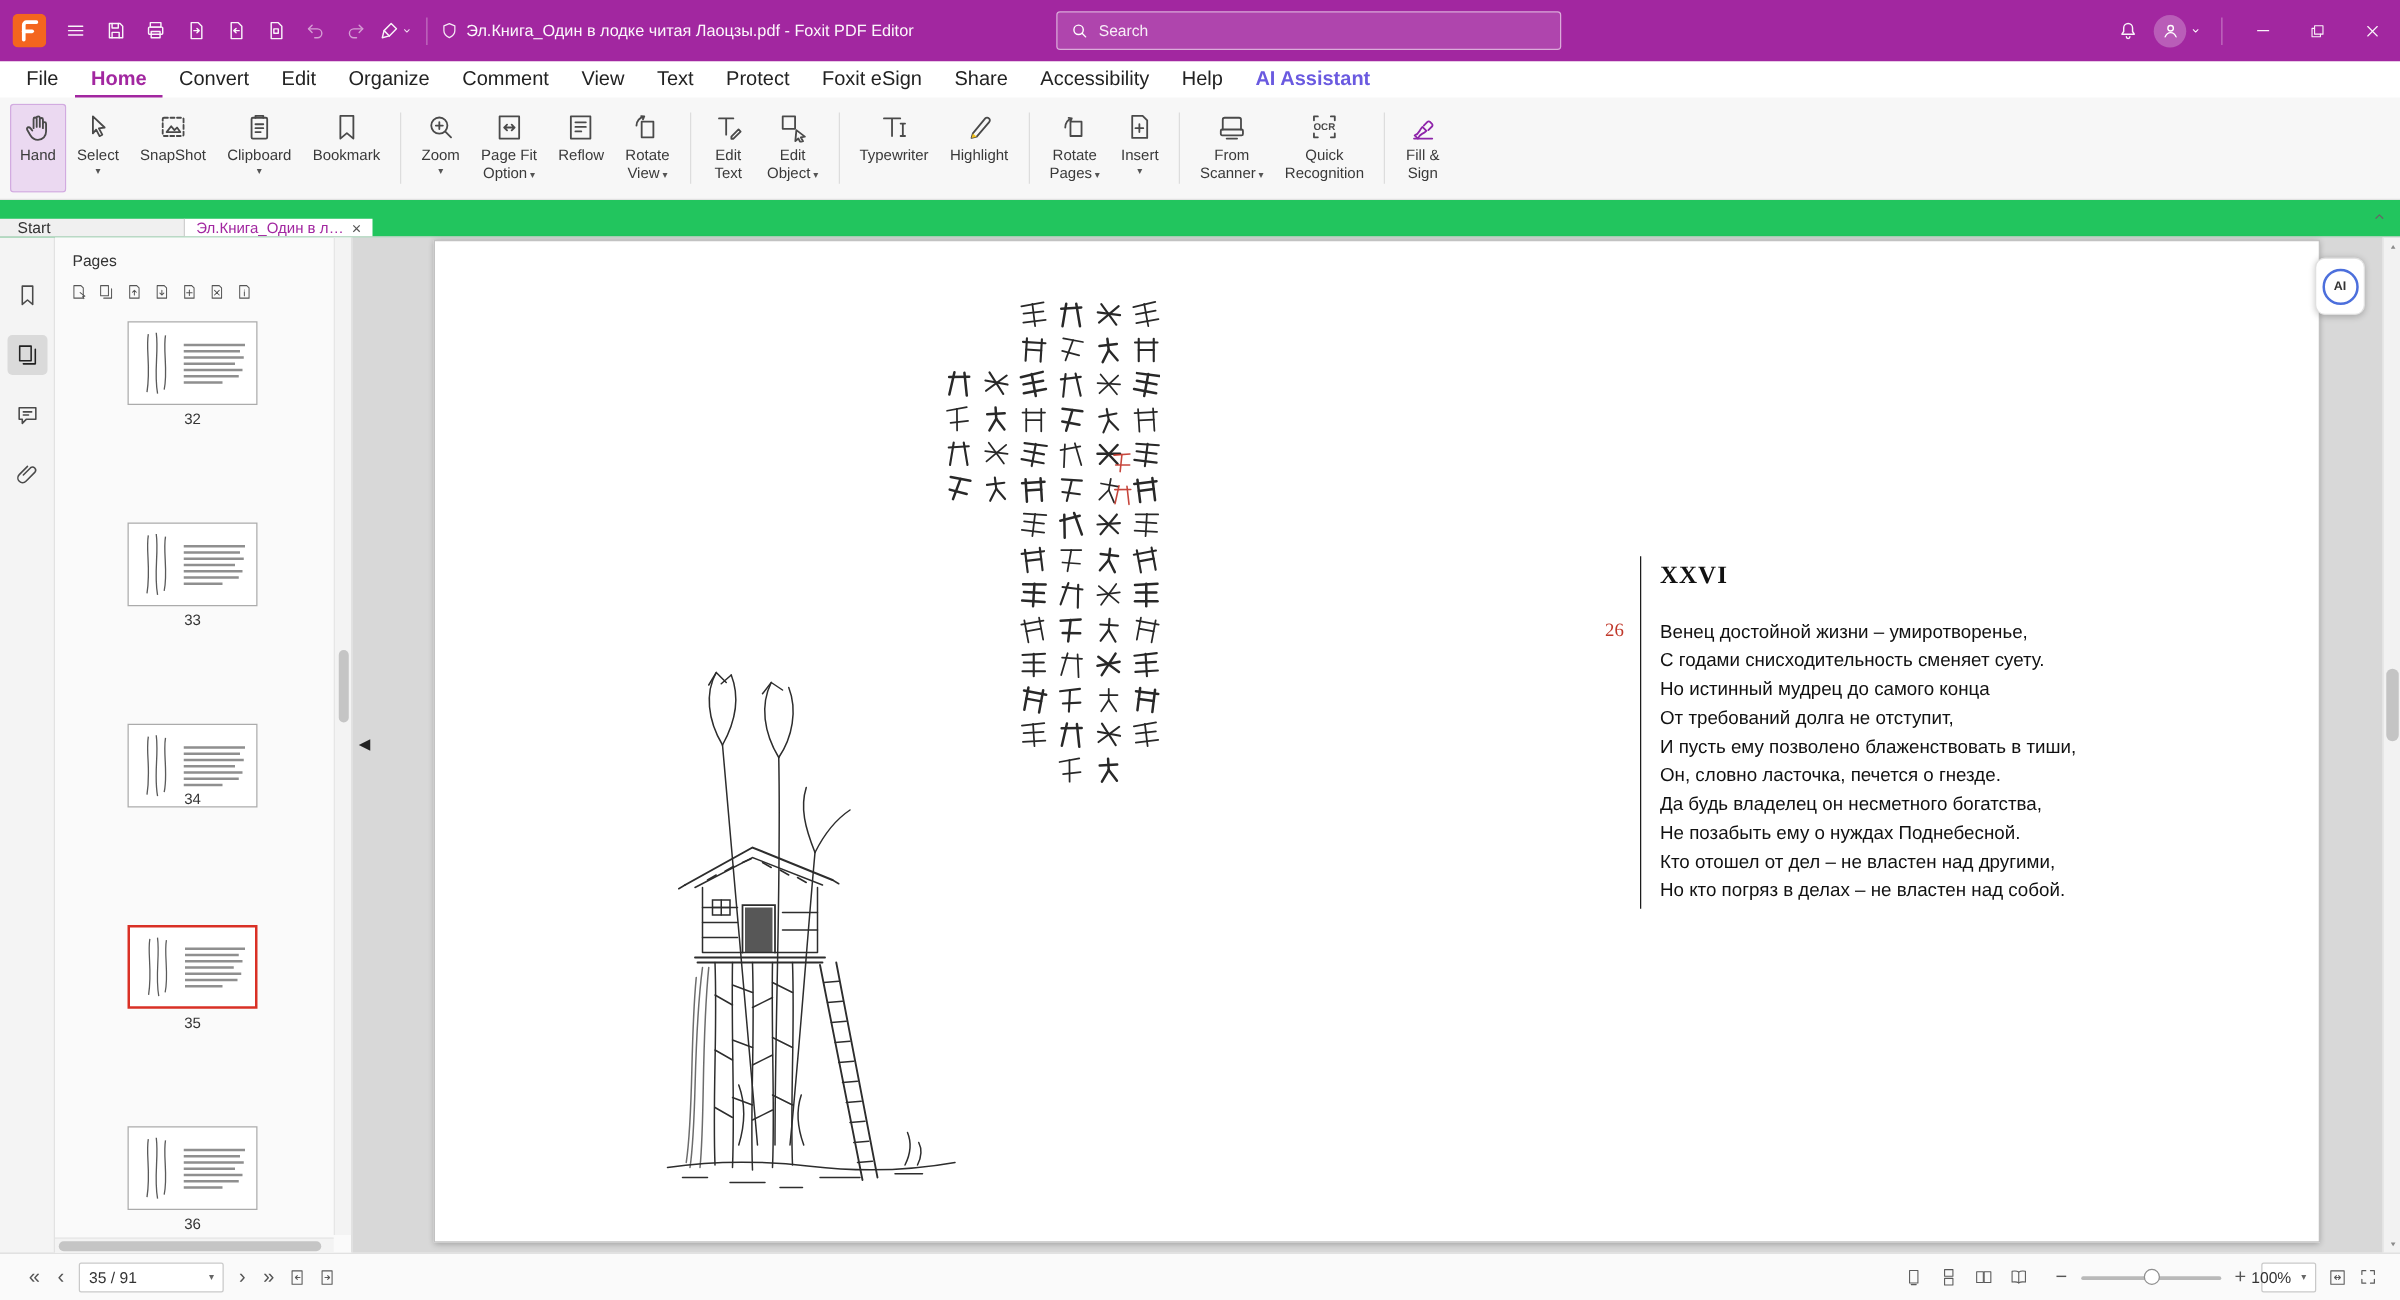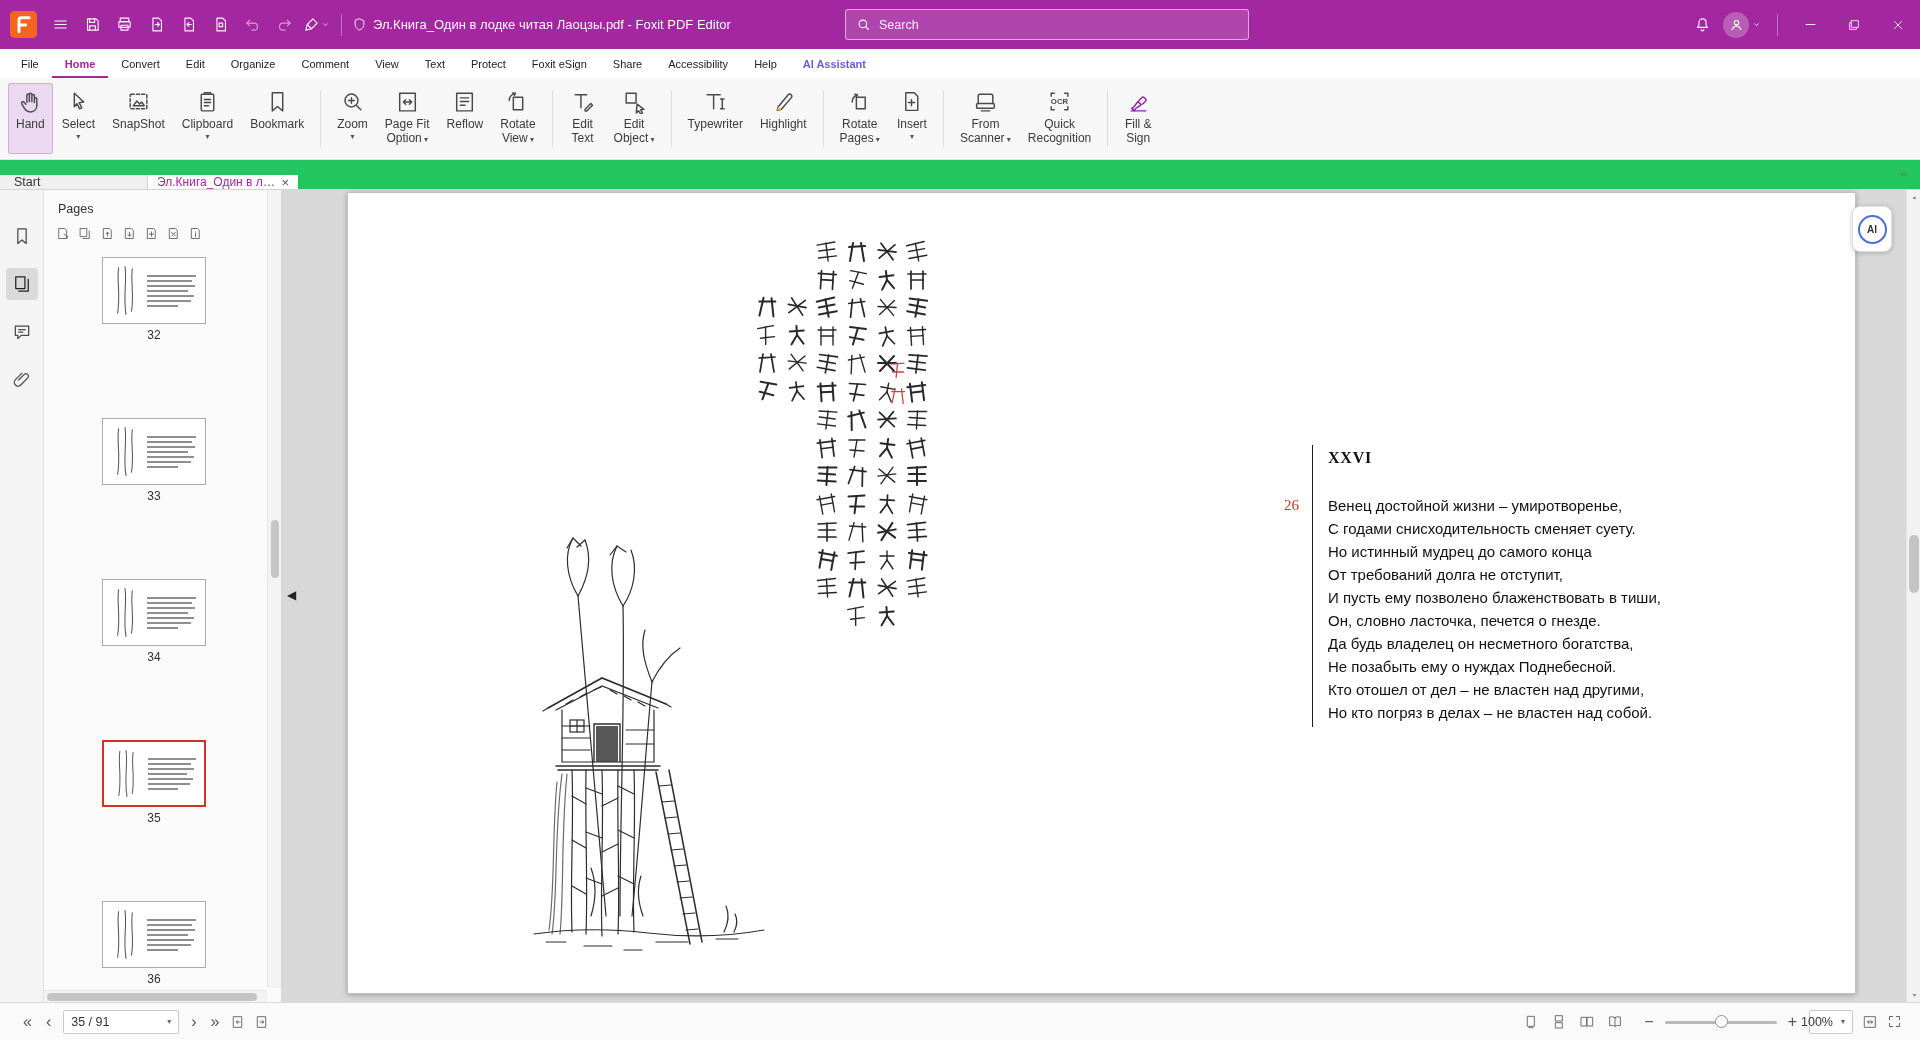--- a/index.html
+++ b/index.html
@@ -26,21 +26,21 @@
   #search-input{flex:1;background:transparent;border:0;outline:0;color:#fff;font-size:12.5px}
   #search-input::placeholder{color:rgba(255,255,255,.9)}
   #tb-right{margin-left:auto;display:flex;align-items:center;height:100%}
   #avatar-wrap{display:flex;align-items:center;gap:3px;margin:0 6px}
   #avatar-circle{width:26px;height:26px;border-radius:50%;background:rgba(255,255,255,.25);
     display:flex;align-items:center;justify-content:center}
   .win-btn{width:44px;height:49px;display:flex;align-items:center;justify-content:center;color:#fff;opacity:.95}
 
   
   #menubar{height:29px;flex:0 0 auto;background:#fff;display:flex;align-items:stretch;padding:0 8px}
-  .menu-item{display:flex;align-items:center;padding:15px 13px;font-size:11px;color:#222;cursor:pointer}
+  .menu-item{display:flex;align-items:center;padding:15px 13px;font-size:16px;color:#222;cursor:pointer}
   .menu-item.active{color:var(--brand,#A227A0);font-weight:bold;box-shadow:inset 0 -3px 0 var(--brand,#A227A0)}
   .menu-item.accent{color:var(--ai,#6A5AE0);font-weight:bold}
 
   
   #ribbon{height:82px;flex:0 0 auto;background:#F7F7F7;border-bottom:1px solid #E2E2E2;
     display:flex;align-items:stretch;padding:5px 8px;gap:1px}
   .rb-btn{display:flex;flex-direction:column;align-items:center;justify-content:flex-start;
     padding:5px 8px 2px;border-radius:3px;min-width:44px;color:#333;cursor:pointer}
   .rb-btn.active{background:#EBD9F1;box-shadow:inset 0 0 0 1px #D2ABE0}
   .rb-btn .icon{height:27px;color:#4a4a4a}
@@ -86,21 +86,21 @@
   #panel-hscroll{position:absolute;left:0;bottom:0;right:14px;height:12px;background:#F3F3F3;border-top:1px solid #E6E6E6}
   #panel-hscroll .sb-thumb-h{position:absolute;top:2px;left:3px;height:8px;width:210px;background:#C5C5C5;border-radius:4px}
 
   #doc-area{flex:1;position:relative;background:#D8D8D8;min-width:0}
   #pdf-page{position:absolute;left:65px;top:2px;width:1509px;height:802px;background:#fff;
     border:1px solid #C2C2C2;box-shadow:0 1px 5px rgba(0,0,0,.28);overflow:hidden}
   #calligraphy{position:absolute;left:398px;top:47px;width:182px;height:396px}
   #illustration{position:absolute;left:180px;top:341px;width:260px;height:420px}
   #poem-rule{position:absolute;left:964px;top:252px;width:1px;height:282px;background:#1c1c1c}
   #chapter{position:absolute;left:980px;top:256px;font-family:"Liberation Serif",serif;font-weight:bold;
-    font-size:16px;letter-spacing:.8px;color:#111}
+    font-size:20px;letter-spacing:.8px;color:#111}
   #margin-num{position:absolute;left:903px;top:304px;width:48px;text-align:right;
     font-family:"Liberation Serif",serif;font-size:15px;color:var(--red,#C0392B)}
   #poem{position:absolute;left:980px;top:301px;font-family:Liberation Sans, sans-serif;font-size:15px;color:#111}
   #poem p{line-height:23px;white-space:nowrap}
   #panel-collapse{position:absolute;left:5px;top:398px;font-size:12px;color:#222;cursor:pointer}
   #ai-widget{position:absolute;left:1570px;top:16px;width:40px;height:46px;background:#fff;
     border:1px solid #E0E0E0;border-radius:8px;box-shadow:0 1px 5px rgba(0,0,0,.22);
     display:flex;align-items:center;justify-content:center;cursor:pointer}
   #ai-circle{width:29px;height:29px;border-radius:50%;border:2px solid #4C6FDC;display:flex;align-items:center;
     justify-content:center;font-size:10px;font-weight:bold;color:#333}
@@ -683,21 +683,21 @@
             <div class="mini-text">
               <div class="mini-line" style="width: 95%;"></div>
               <div class="mini-line" style="width: 86%;"></div>
               <div class="mini-line" style="width: 92%;"></div>
               <div class="mini-line" style="width: 78%;"></div>
               <div class="mini-line" style="width: 90%;"></div>
               <div class="mini-line" style="width: 84%;"></div>
               <div class="mini-line" style="width: 60%;"></div>
             </div>
           </div>
-          <div class="thumb-num" style="top: 402px;">34</div>
+          <div class="thumb-num" style="top: 384px;">34</div>
           <div class="thumb selected" style="top: 492px;">
             <div class="mini-img"><svg viewBox="0 0 26 52" fill="none" stroke="#5a5a5a" stroke-width="1">
                 <path d="M7 4 C5 16 9 28 6 48"></path>
                 <path d="M13 3 C15 18 11 32 14 49"></path>
                 <path d="M20 5 C18 16 22 32 19 46"></path>
               </svg></div>
             <div class="mini-text">
               <div class="mini-line" style="width: 95%;"></div>
               <div class="mini-line" style="width: 86%;"></div>
               <div class="mini-line" style="width: 92%;"></div>

